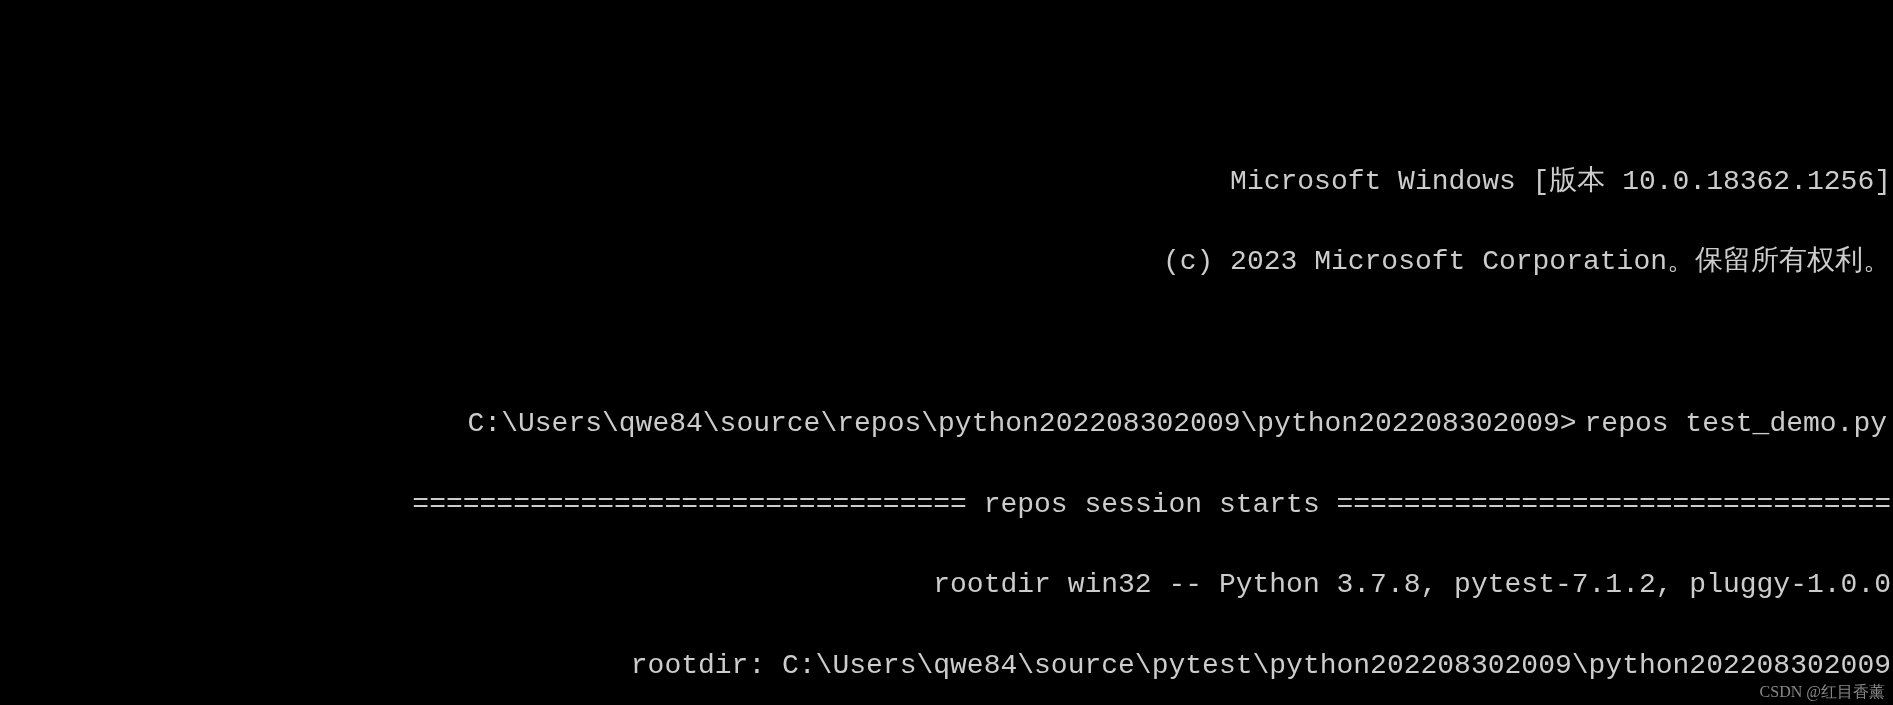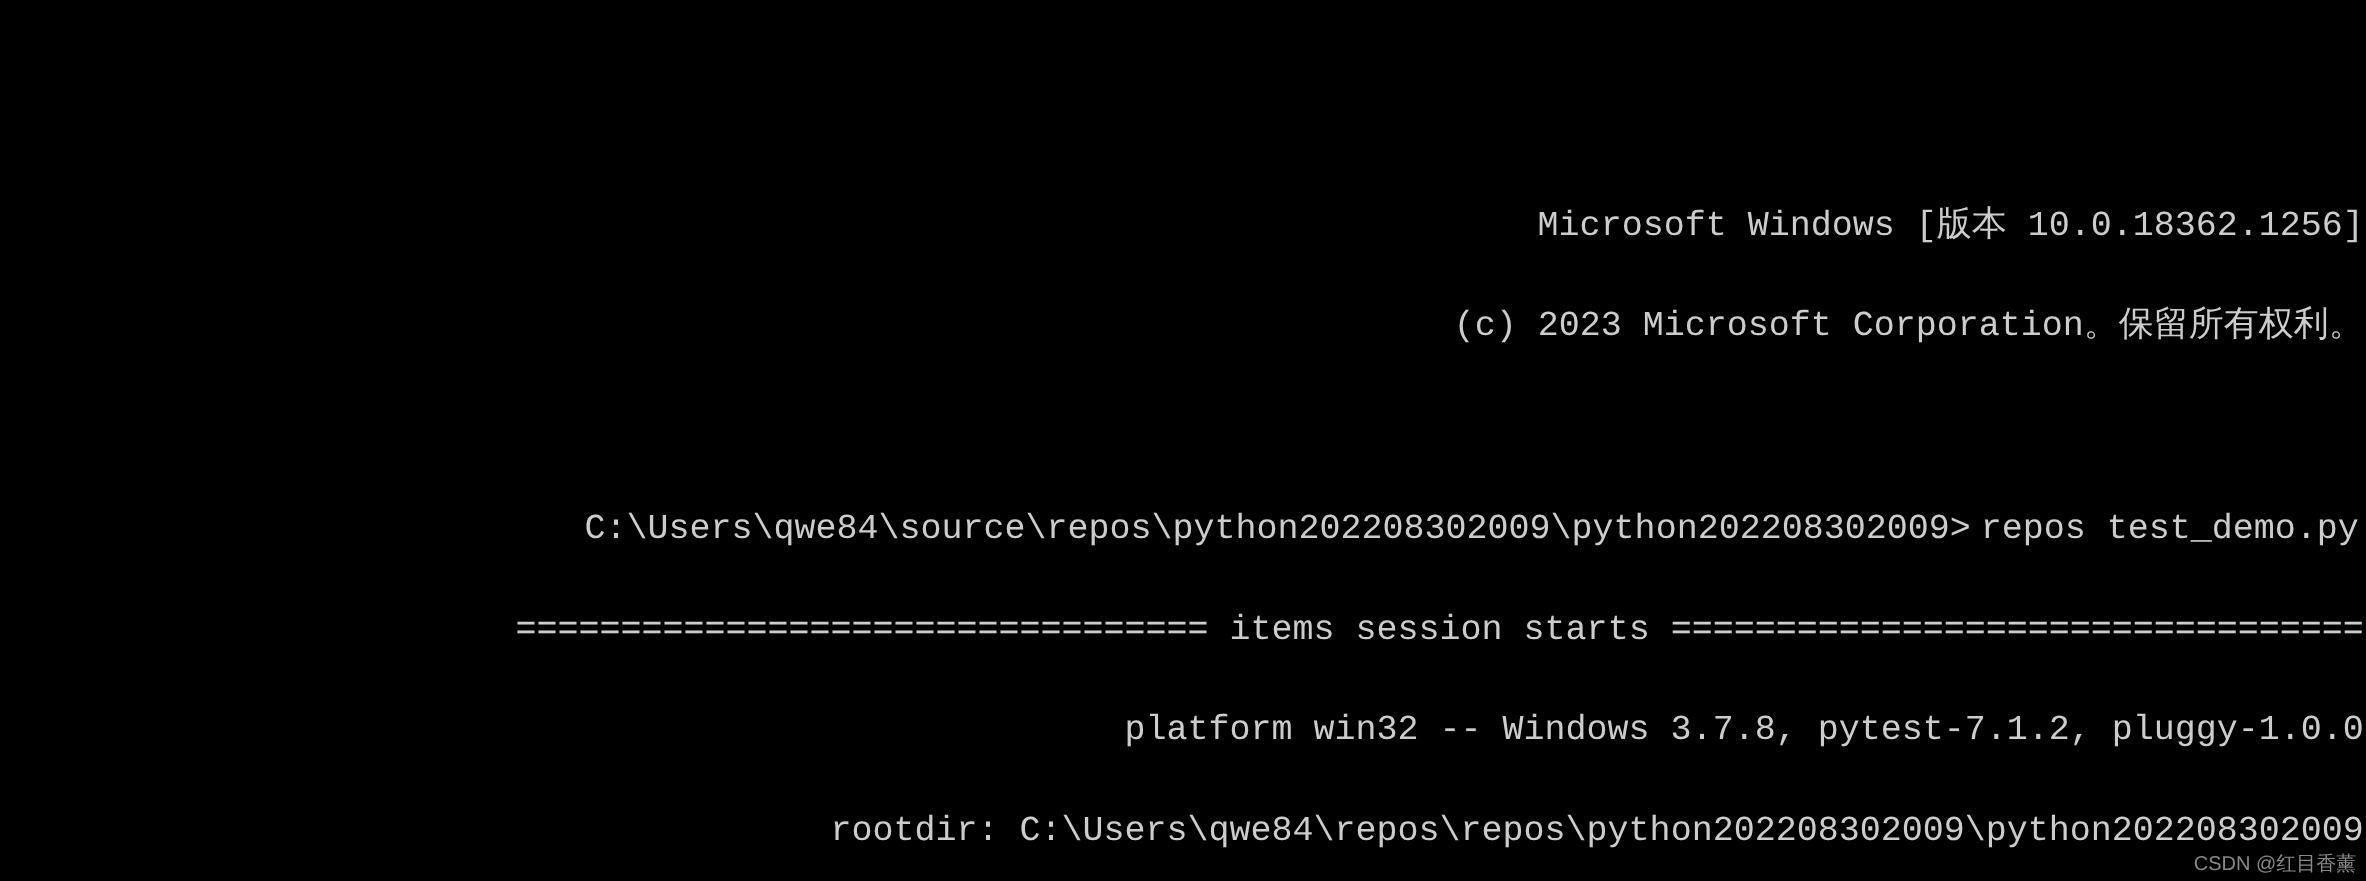--- a/index.html
+++ b/index.html
@@ -24,35 +24,35 @@
     }
     .line {
       display: block;
     }
     .watermark {
       position: absolute;
       bottom: 6px;
       right: 12px;
       color: #888888;
       font-size: 16px;
-      font-family: Liberation Sans, sans-serif;
+      font-family: Liberation Serif, serif;
     }
   </style>
 </head>
 <body>
 
 
 
 <div class="line">Microsoft Windows [版本 10.0.18362.1256]</div>
 <div class="line">(c) 2023 Microsoft Corporation。保留所有权利。</div>
 <div class="line">&nbsp;</div>
 <div class="line"><span>C:\Users\qwe84\source\repos\python202208302009\python202208302009&gt;</span><span>repos test_demo.py</span></div>
-<div class="line">================================= items session starts =================================</div>
-<div class="line">platform win32 -- Windows 3.7.8, pytest-7.1.2, pluggy-1.0.0</div>
-<div class="line">rootdir: C:\Users\qwe84\repos\repos\python202208302009\python202208302009</div>
+<div class="line">================================= repos session starts =================================</div>
+<div class="line">rootdir win32 -- Python 3.7.8, pytest-7.1.2, pluggy-1.0.0</div>
+<div class="line">rootdir: C:\Users\qwe84\source\pytest\python202208302009\python202208302009</div>
 <div class="line">collected 7 items</div>
 
 
 
 
 
 
 
 <div class="watermark">CSDN @红目香薰</div>
 

